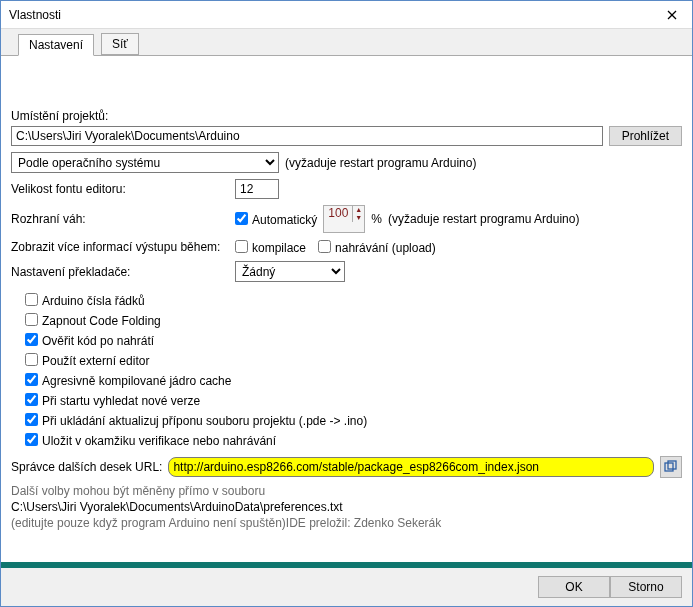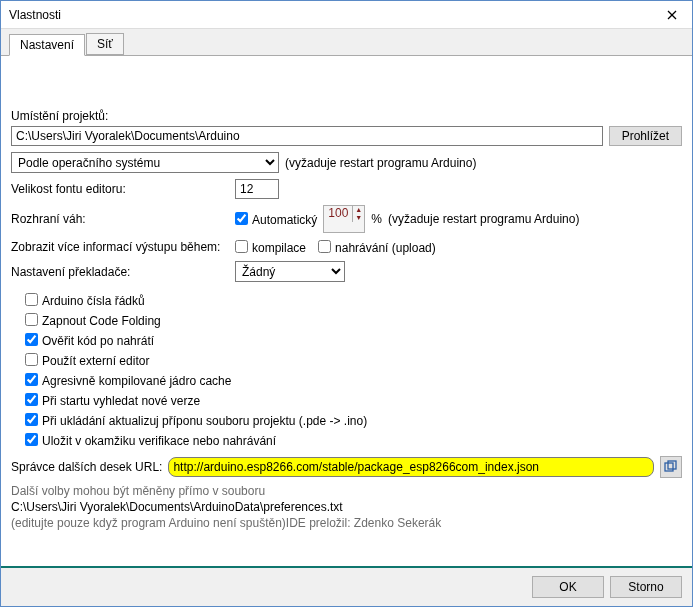--- a/index.html
+++ b/index.html
@@ -28,23 +28,23 @@
   }
   .titlebar .title { flex: 1; font-size: 12px; }
   .titlebar .close {
     width: 40px; height: 28px;
     display: flex; align-items: center; justify-content: center;
     font-size: 14px;
     cursor: pointer;
   }
   .tabs {
     display: flex;
-    padding: 4px 4px 0 8px;
+    padding: 4px 4px 0 17px;
     border-bottom: 1px solid #aaa;
-    gap: 2px;
+    gap: 8px;
     background: #f0f0f0;
   }
   .tab {
     padding: 3px 10px;
     border: 1px solid #aaa;
     border-bottom: 1px solid #aaa;
     background: #f4f4f4;
     margin-right: -1px;
     position: relative;
     cursor: pointer;
@@ -121,25 +121,24 @@
   .spinner .arrows span { font-size: 7px; line-height: 8px; padding: 0 2px; }
   .icon-btn {
     width: 22px; height: 22px;
     border: 1px solid #adadad;
     background: #e1e1e1;
     display: flex; align-items: center; justify-content: center;
     cursor: pointer;
   }
   .icon-btn svg { width: 14px; height: 14px; }
   .footer {
-    border-top: 2px solid #0f766e;
+    border-top: 6px solid #0f766e;
     padding: 8px 10px;
     display: flex;
     justify-content: flex-end;
-    gap: 6px;
     background: #f0f0f0;
   }
   .footer .btn { min-width: 72px; padding: 3px 12px; }
   .spacer-sm { height: 4px; }
 </style>
 </head>
 <body>
 
 <div class="window">
   <div class="titlebar">

